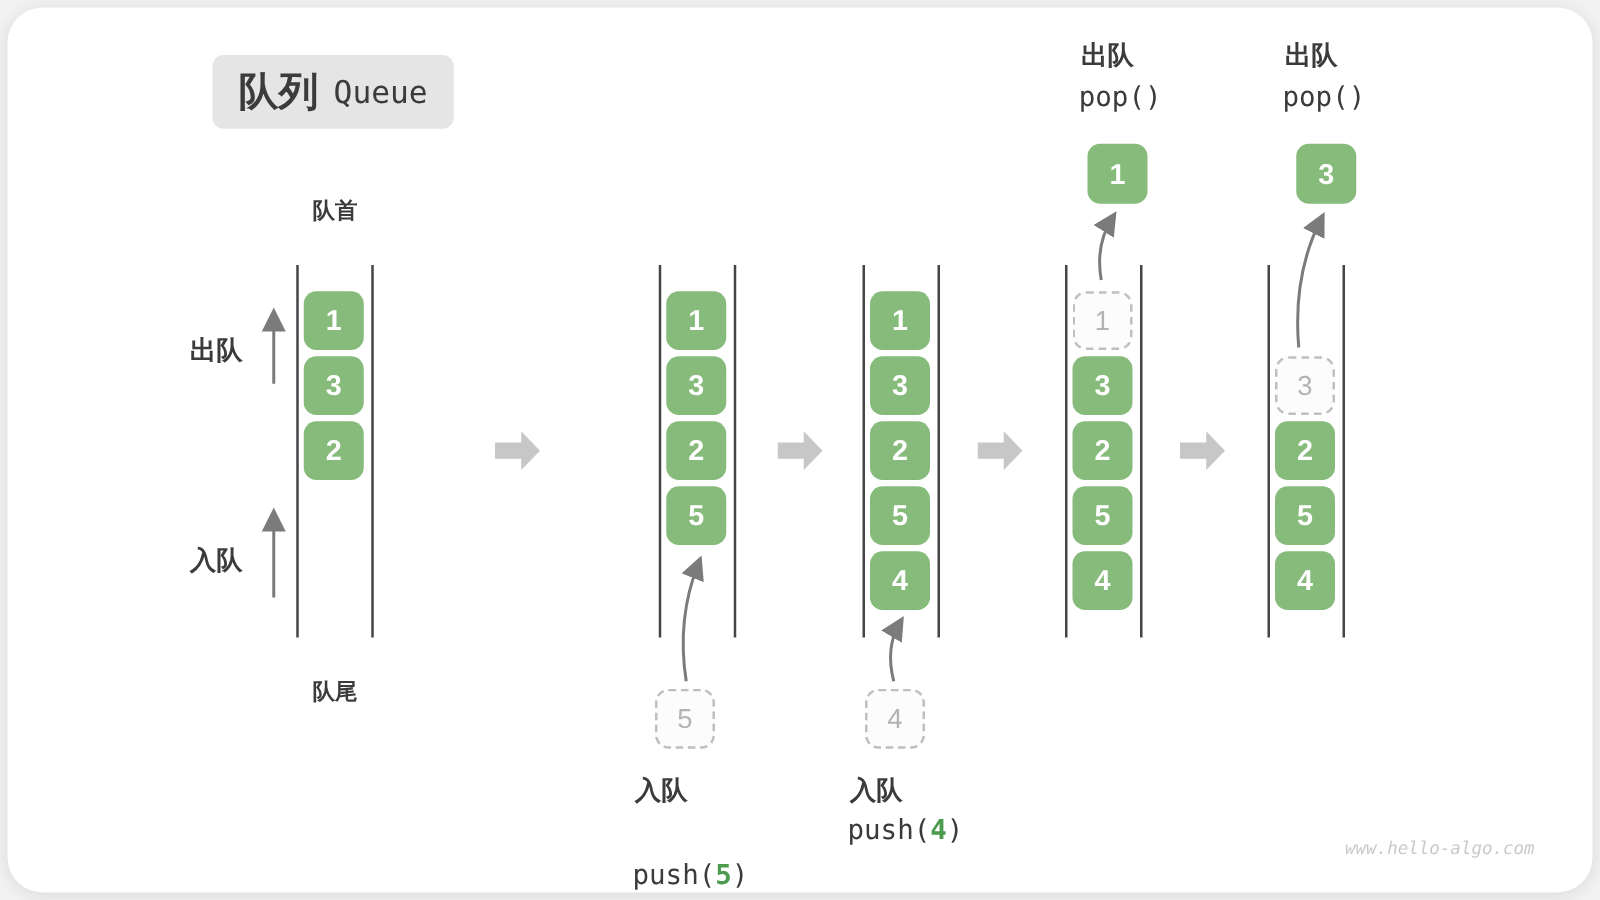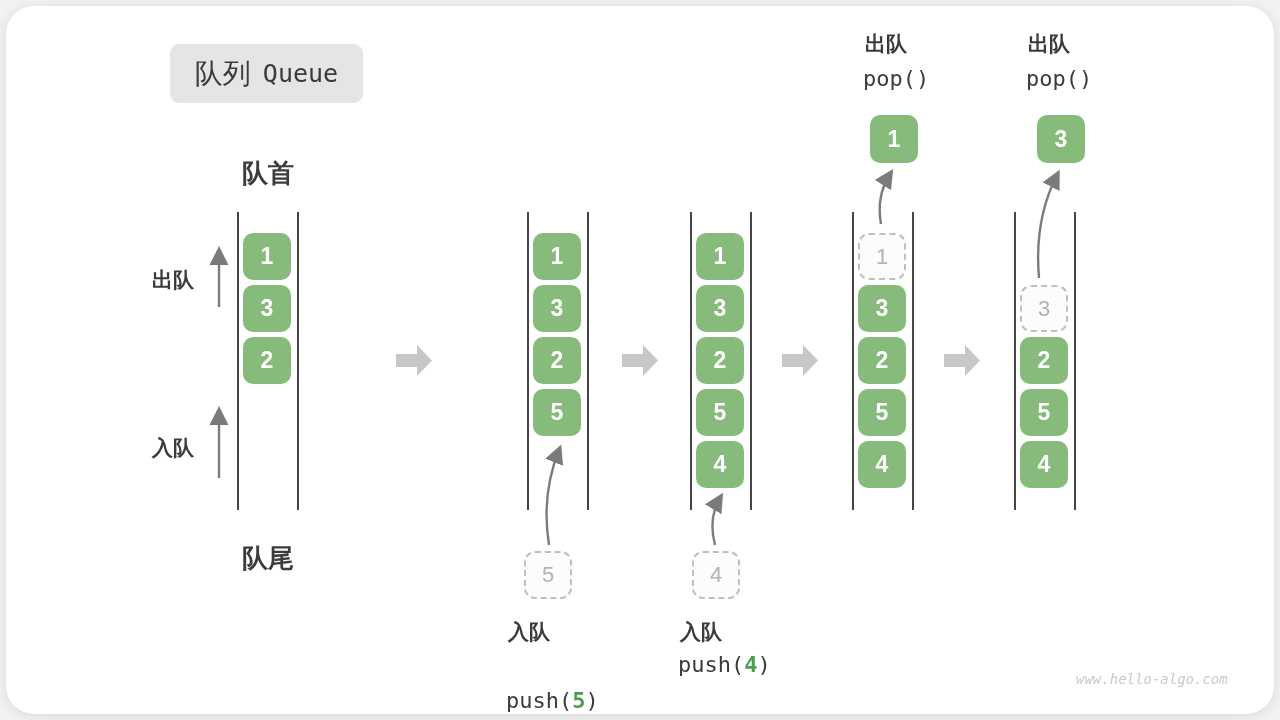--- a/index.html
+++ b/index.html
@@ -21,25 +21,25 @@
     background:#FFFFFF;border-radius:28px;
     box-shadow:0 2px 14px rgba(0,0,0,0.10);
   }
   .stage{position:absolute;left:0;top:0;width:1280px;height:720px;}
   .abs{position:absolute;}
 
   .badge{
     display:flex;align-items:center;justify-content:center;gap:12px;
     background:var(--badge-bg);border-radius:9px;
   }
-  .badge-zh{font-size:28px;font-weight:400;color:var(--ink);}
+  .badge-zh{font-size:32px;font-weight:700;color:var(--ink);}
   .badge-en{font-family:"DejaVu Sans Mono",monospace;font-size:25px;color:var(--ink);}
 
   .cn{font-weight:700;color:var(--ink);font-size:21px;white-space:nowrap;}
-  .cn-lg{font-size:26px;}
+  .cn-lg{font-size:18px;}
   .code{font-family:"DejaVu Sans Mono",monospace;font-size:22px;color:var(--ink);white-space:nowrap;}
   .code .arg{color:var(--code-arg-green);font-weight:700;}
   .center-x{transform:translateX(-50%);}
 
   .wall{width:2px;height:298px;background:var(--wall);}
 
   .item{
     width:48px;height:47px;border-radius:10px;
     background:var(--item-green);color:#FFFFFF;
     display:flex;align-items:center;justify-content:center;

